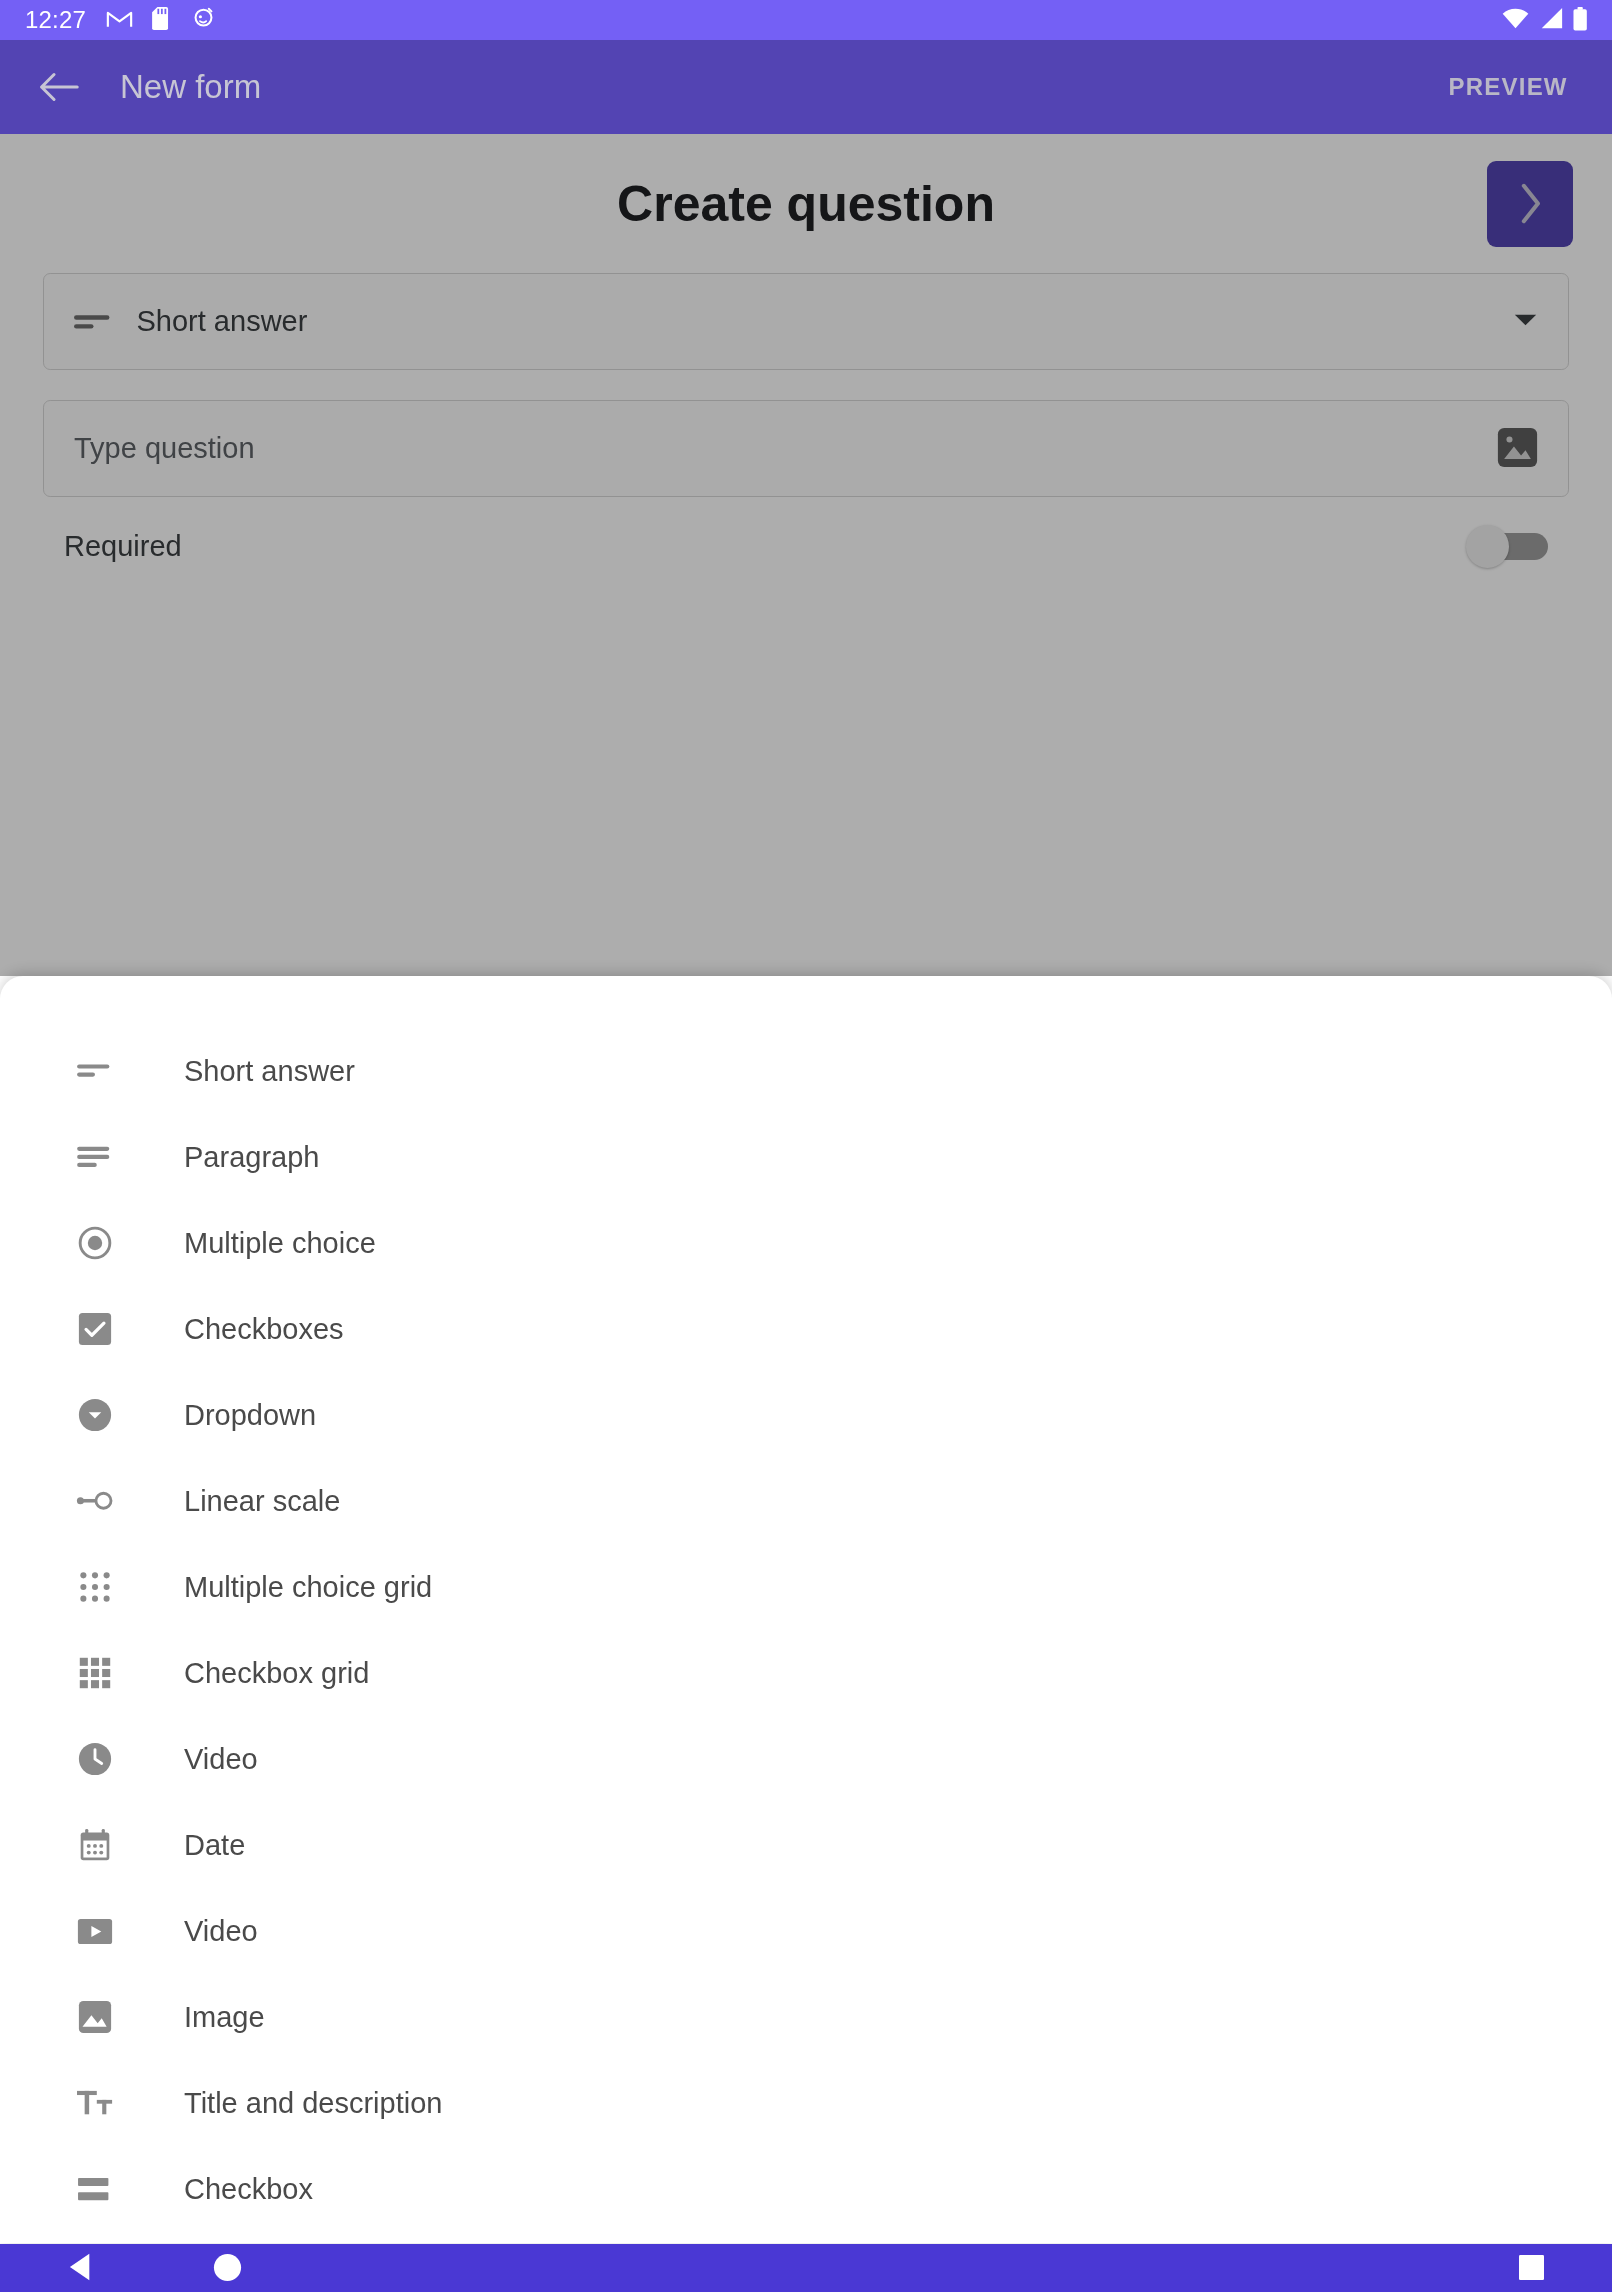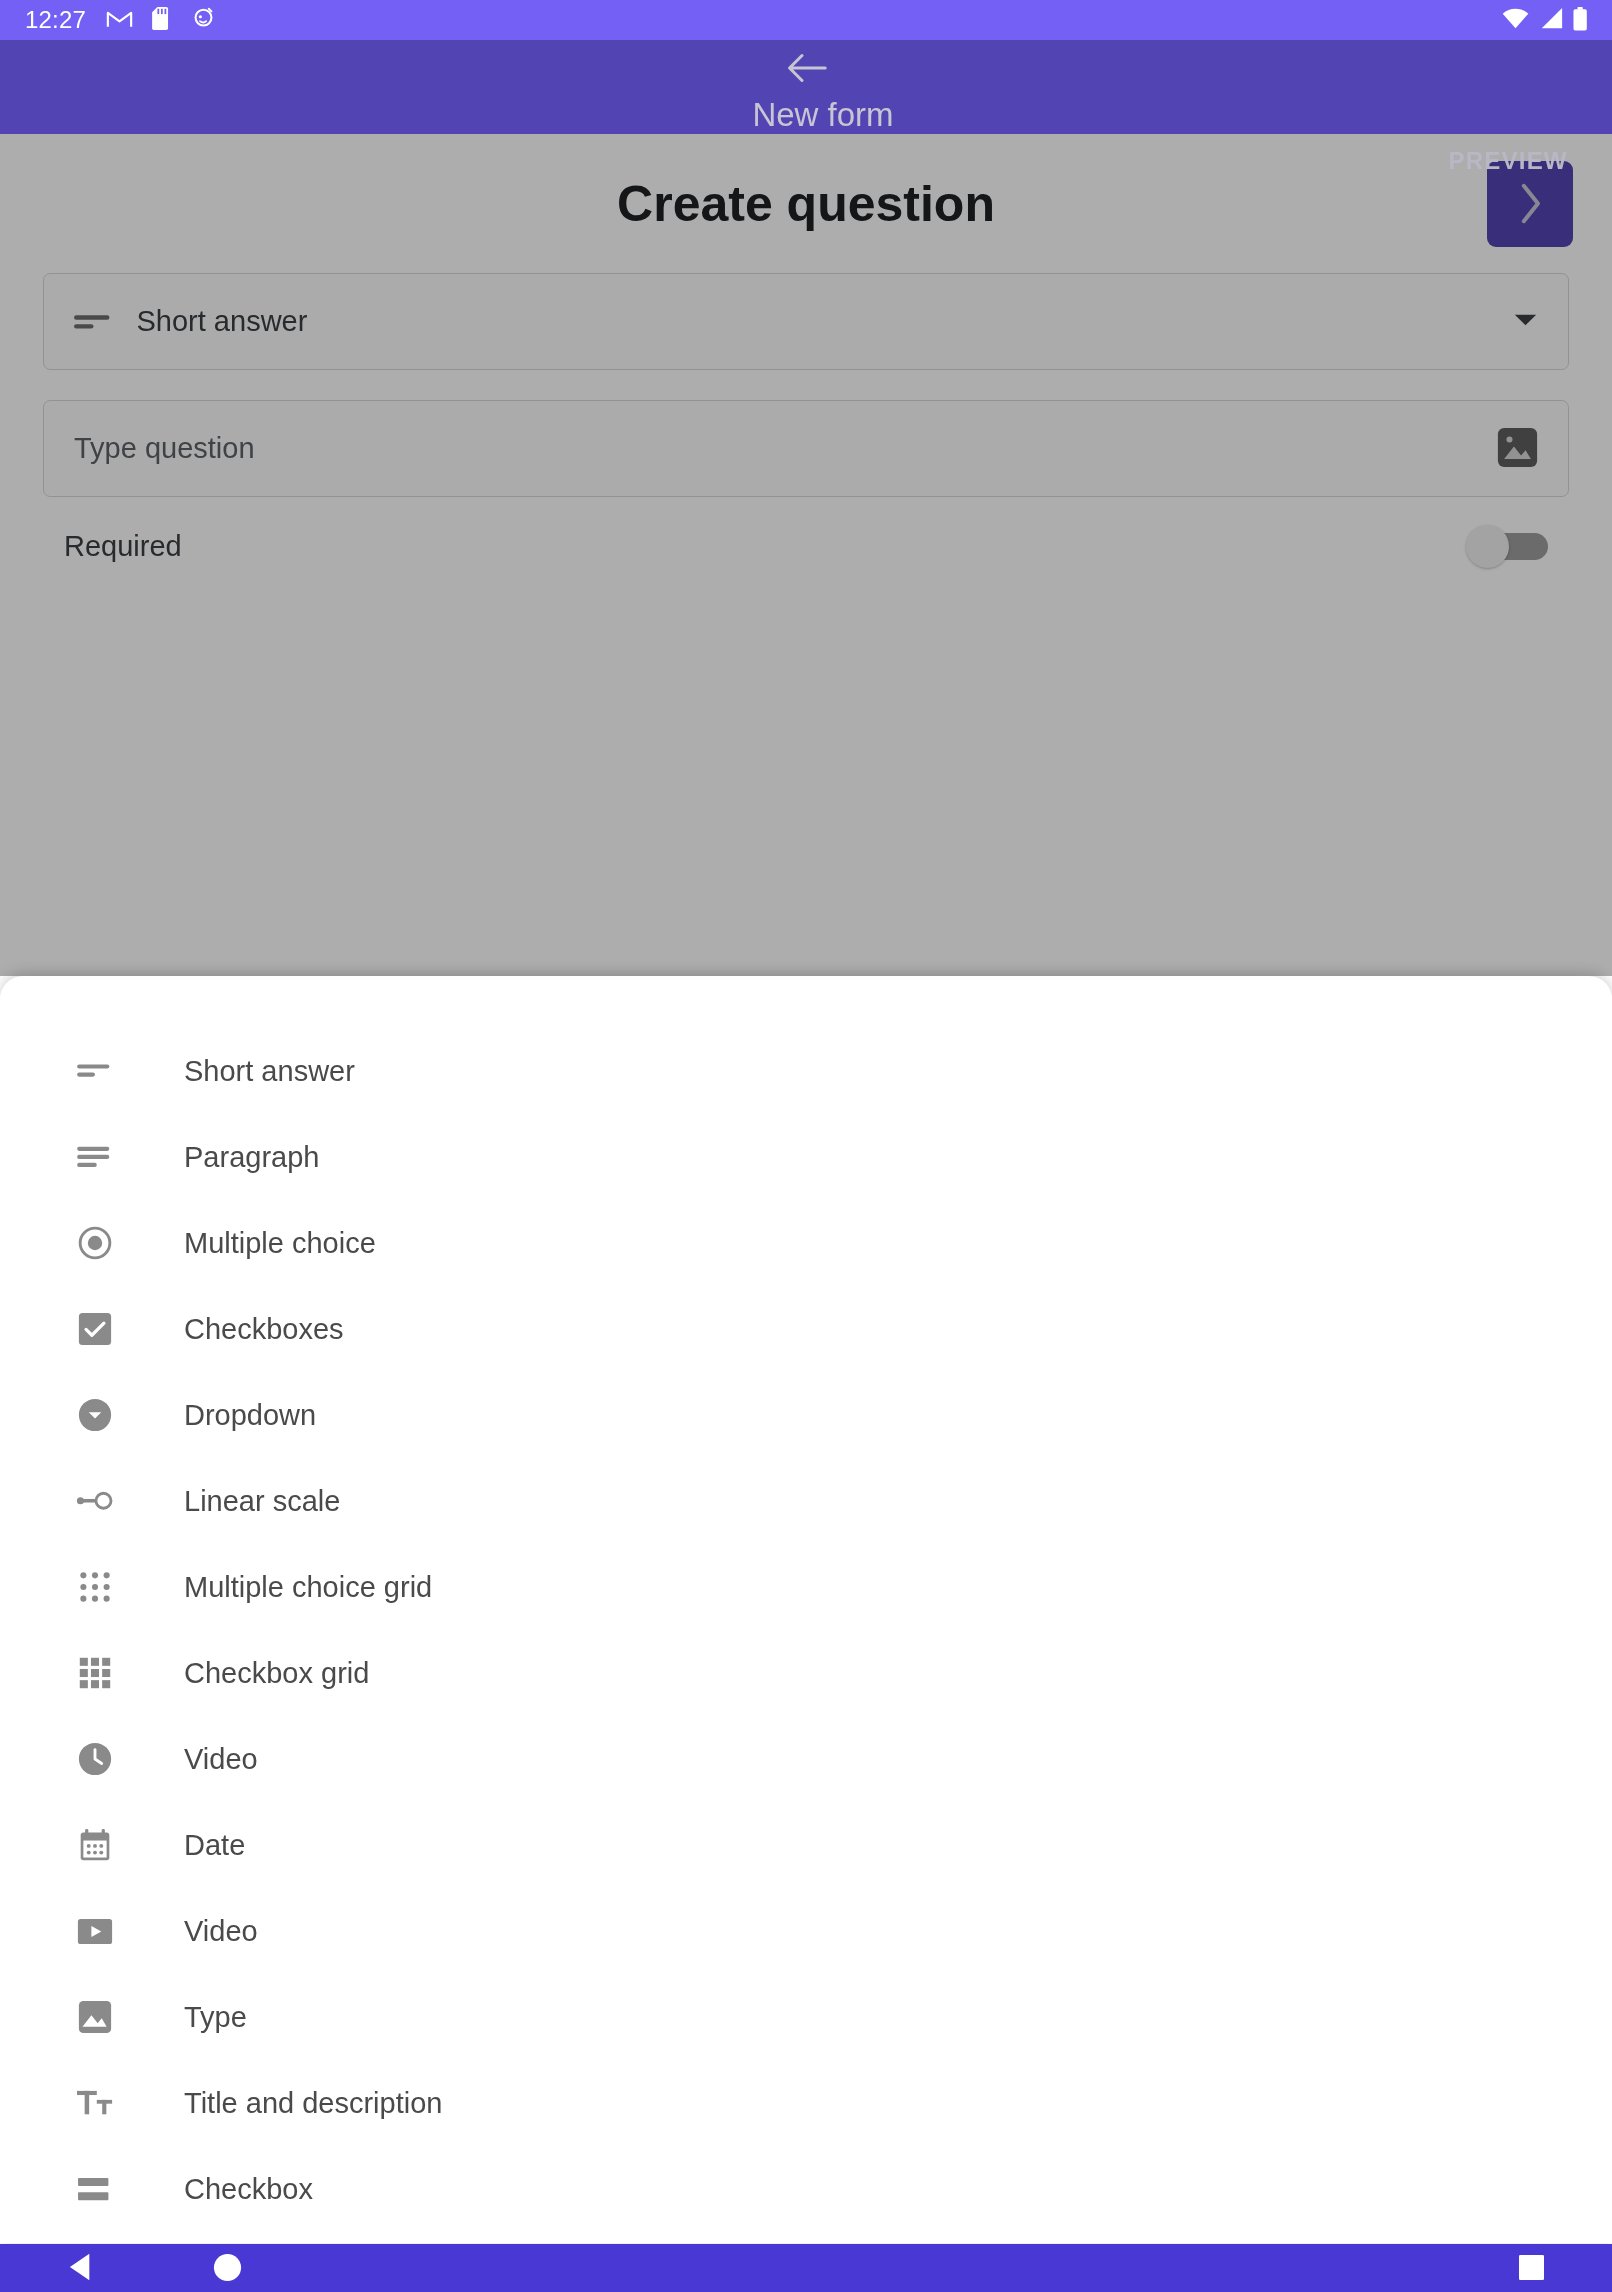--- a/index.html
+++ b/index.html
@@ -34,21 +34,20 @@
   .sico { display: inline-block; }
 
   
   .app-bar {
     position: absolute; top: 40px; left: 0;
     width: 1612px; height: 94px;
     background: #5344b3;
     display: flex; align-items: center;
     padding: 0 30px;
     z-index: 40;
-    flex-direction: column;
   }
   .back-arrow {
     width: 56px; height: 56px;
     display: flex; align-items: center; justify-content: center;
     flex: 0 0 auto;
   }
   .app-title {
     margin-left: 34px;
     color: #c7c5d4;
     font-size: 33px;
@@ -439,21 +438,21 @@
         <span class="sheet-label">Video</span>
       </div>
 
       <div class="sheet-item">
         <span class="sheet-icon">
           <svg width="34" height="34" viewBox="0 0 38 38">
               <rect x="1" y="1" width="36" height="36" rx="5" fill="#8a8a8a"></rect>
               <path d="M5 30l10-13 7 9 4.5-5.5L32 30z" fill="#fff"></path>
             </svg>
         </span>
-        <span class="sheet-label">Type</span>
+        <span class="sheet-label">Image</span>
       </div>
 
       <div class="sheet-item">
         <span class="sheet-icon">
           <svg width="36" height="29" viewBox="0 0 40 32">
             <rect x="0" y="2" width="22" height="4.6" fill="#8a8a8a"></rect>
               <rect x="8.5" y="2" width="5" height="26" fill="#8a8a8a"></rect>
             <rect x="22" y="12" width="17" height="4.2" fill="#8a8a8a"></rect>
               <rect x="28" y="12" width="4.6" height="16" fill="#8a8a8a"></rect>
           </svg>

